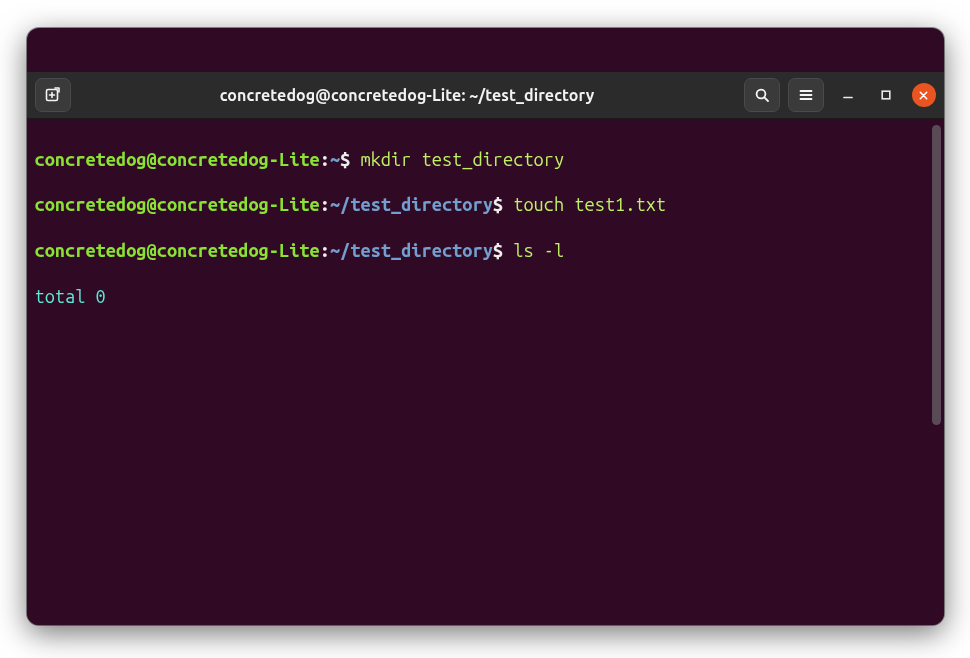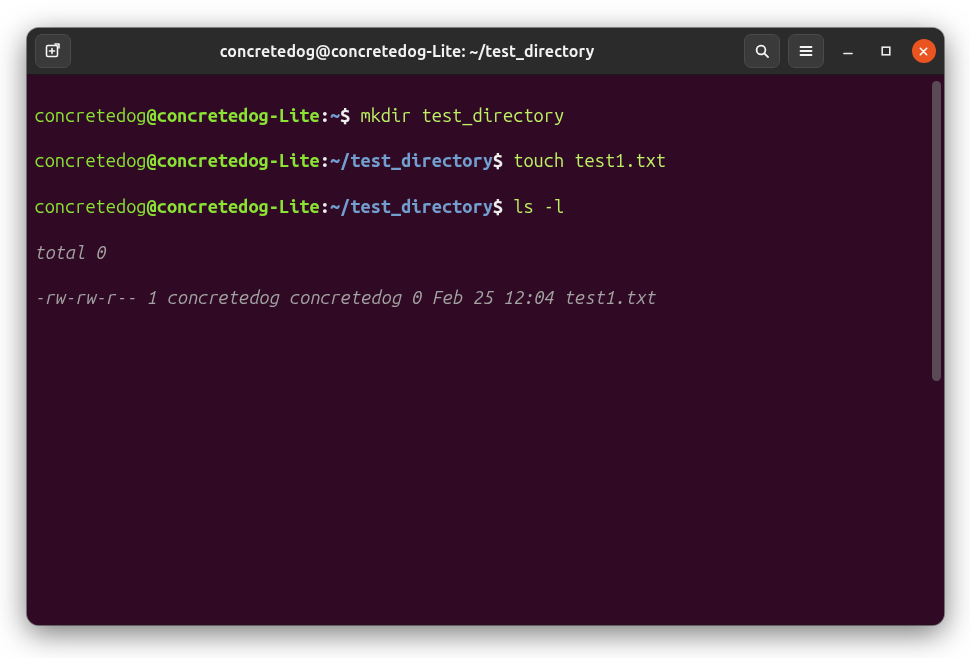--- a/index.html
+++ b/index.html
@@ -29,20 +29,21 @@
       flex-direction: column;
     }
     .titlebar {
       height: 47px;
       background: #2b2b2b;
       border-bottom: 1px solid #1a1a1a;
       display: flex;
       align-items: center;
       padding: 0 8px;
       gap: 8px;
+      margin-top: 44px;
     }
     .btn {
       width: 36px;
       height: 34px;
       border-radius: 7px;
       background: #3a3a3a;
       display: flex;
       align-items: center;
       justify-content: center;
       cursor: pointer;
@@ -96,27 +97,27 @@
     }
     .scrollbar {
       position: absolute;
       right: 3px;
       top: 6px;
       width: 9px;
       height: 300px;
       background: #5a4a56;
       border-radius: 5px;
     }
-    .user { color: #8ae234; font-weight: normal; }
+    .user { color: #8ae234; font-weight: bold; }
     .host { color: #8ae234; font-weight: bold; }
     .colon { color: #eeeeec; font-weight: bold; }
     .path { color: #729fcf; font-weight: bold; }
     .dollar { color: #eeeeec; font-weight: bold; }
     .cmd { color: #bef264; }
-    .out { color: #a3a3a3; font-style: italic; }
+    .out { color: #5eead4; }
     .line { display: block; }
     .cursor {
       display: inline-block;
       width: 10px;
       height: 19px;
       background: #eeeeec;
       vertical-align: -2px;
       margin-left: 2px;
     }
   </style>
@@ -166,17 +167,16 @@
         </svg>
       </div>
     </div>
   </div>
 
   <div class="terminal">
 <span class="line"><span class="user">concretedog</span><span class="host">@</span><span class="host">concretedog-Lite</span><span class="colon">:</span><span class="path">~</span><span class="dollar">$</span><span class="cmd"> </span><span class="cmd">mkdir test_directory</span></span>
 <span class="line"><span class="user">concretedog</span><span class="host">@</span><span class="host">concretedog-Lite</span><span class="colon">:</span><span class="path">~/test_directory</span><span class="dollar">$</span><span class="cmd"> </span><span class="cmd">touch test1.txt</span></span>
 <span class="line"><span class="user">concretedog</span><span class="host">@</span><span class="host">concretedog-Lite</span><span class="colon">:</span><span class="path">~/test_directory</span><span class="dollar">$</span><span class="cmd"> </span><span class="cmd">ls -l</span></span>
 <span class="line out">total 0</span>
-<span class="line out">-rw-rw-r-- 1 concretedog concretedog 0 Feb 25 12:04 test1.txt</span>
     <div class="scrollbar"></div>
   </div>
 
 </div>
 
 </body></html>

